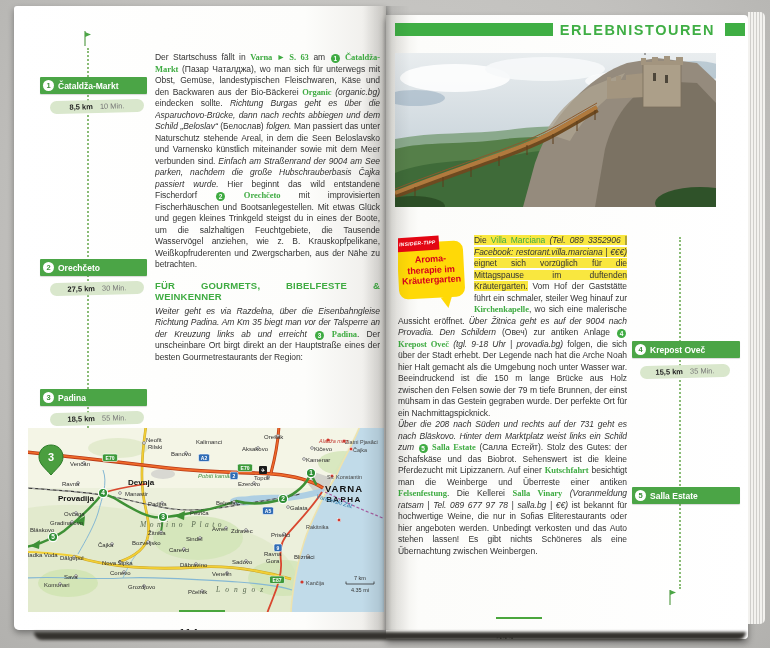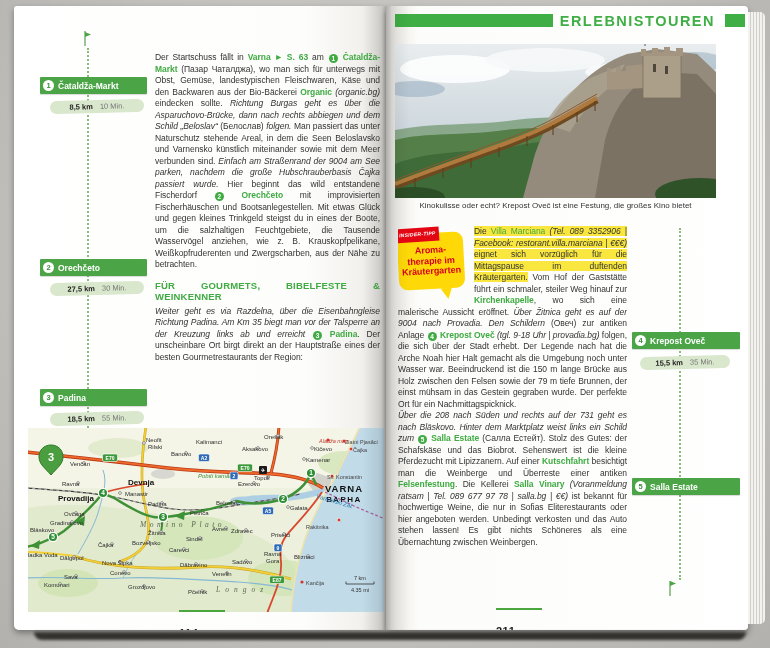--- a/index.html
+++ b/index.html
@@ -8,21 +8,21 @@
        font-family:"Liberation Sans", sans-serif;}
   .stage{position:relative;width:770px;height:648px;}
 
   
   .page{position:absolute;top:6px;height:624px;background:#fff;overflow:hidden;}
   .page-left{left:14px;width:372px;border-radius:3px 0 0 5px;
        background:linear-gradient(90deg,#ffffff 0%,#fdfdfb 78%,#f1f0ed 94%,#dedcd7 100%);
        box-shadow:0 3px 6px rgba(0,0,0,.35);}
   .page-right{left:386px;width:362px;border-radius:0 4px 4px 0;
        background:linear-gradient(90deg,#d8d7d2 0%,#eeede9 3%,#fcfcfa 9%,#ffffff 100%);
-       box-shadow:0 4px 7px rgba(0,0,0,.4);}
+       box-shadow:0 4px 7px rgba(0,0,0,.4);margin-top:9px;}
   .stack{position:absolute;left:748px;top:12px;width:17px;height:612px;border-radius:0 5px 5px 0;
        background:repeating-linear-gradient(90deg,#f3f2ef 0 2px,#cfcecb 2px 3px);}
   .book-bottom{position:absolute;left:34px;top:632px;width:712px;height:8px;background:#34322e;
        border-radius:0 0 8px 8px;filter:blur(1.5px);}
 
   
   .hdr{position:absolute;left:9px;top:7px;width:350px;height:15px;display:flex;align-items:center;}
   .hbar{width:158px;height:13px;background:#3fae44;}
   .htitle{margin-left:auto;color:#3fae44;font-weight:bold;font-size:14.5px;letter-spacing:1.5px;}
   .hsq{width:20px;height:13px;background:#3fae44;margin-left:10px;}
@@ -39,21 +39,21 @@
   .rdist b{color:#222;}
   .flagicon{position:absolute;width:12px;height:17px;}
 
   
   .h-green{color:#3fab42;font-weight:bold;font-size:9.5px;letter-spacing:.2px;margin:0 0 3px 0;}
   .col{position:absolute;text-align:justify;font-size:8.5px;line-height:11.5px;color:#333;
        letter-spacing:-0.05px;overflow:hidden;}
   .col p{margin:0;}
   .sg-n{}
   .sg-i{font-style:italic;}
-  .sg-g{color:#3fab42;font-weight:bold;}
+  .sg-g{color:#3fab42;font-weight:bold;font-family:Liberation Serif, serif;}
   .sg-h{background:#f9e73f;}
   .sg-hg{background:#f9e73f;color:#3fab42;font-weight:normal;}
   .sg-hi{background:#f9e73f;font-style:italic;}
   .sg-c{display:inline-flex;width:9px;height:9px;border-radius:50%;background:#3fab42;color:#fff;
         font-size:6.5px;font-weight:bold;align-items:center;justify-content:center;margin:0 1px;
         vertical-align:-1px;}
   .mt8{margin-top:9px;}
 
   
   .pgnum{position:absolute;width:100px;display:flex;flex-direction:column;align-items:flex-start;gap:15px;}
@@ -377,21 +377,20 @@
           <line x1="104" y1="103" x2="104" y2="113"></line>
         <line x1="132" y1="92" x2="132" y2="102"></line>
           <line x1="158" y1="81" x2="158" y2="91"></line>
         <line x1="182" y1="68" x2="182" y2="78"></line>
           <line x1="200" y1="57" x2="200" y2="67"></line>
       </g>
 
       <ellipse cx="305" cy="150" rx="45" ry="16" fill="#2f5229"></ellipse>
       <ellipse cx="18" cy="153" rx="32" ry="10" fill="#2c4e26"></ellipse>
     </svg>
-    <div class="caption">Kinokulisse oder echt? Krepost Oveč ist eine Festung, die großes Kino bietet</div>
 
     <div class="col" style="left:12px;top:220px;width:229px;height:390px">
       <div class="tip">
         <div class="tip-tag">INSIDER-TIPP</div>
         <div class="tip-body">
           <span>Aroma-</span>
           <span>therapie im</span>
           <span>Kräutergarten</span>
         </div>
         <div class="tip-tail"></div>

